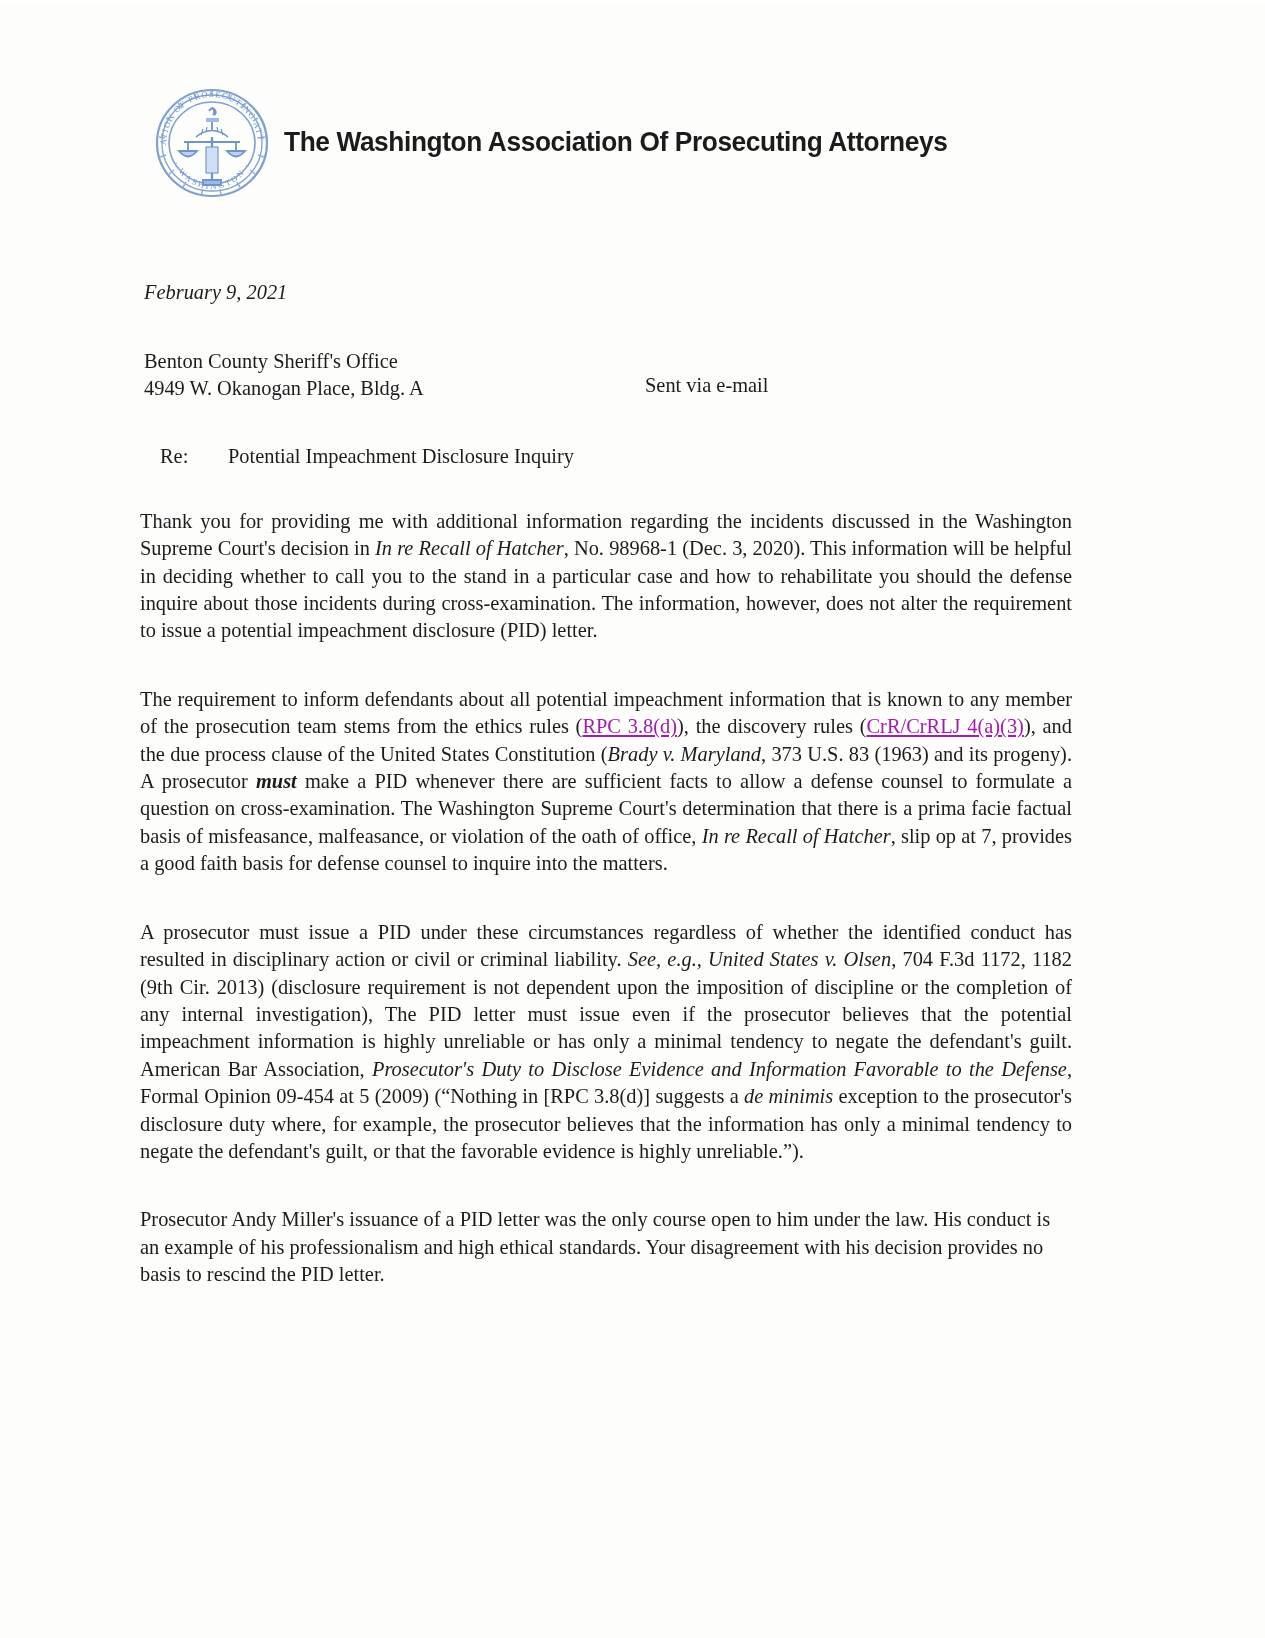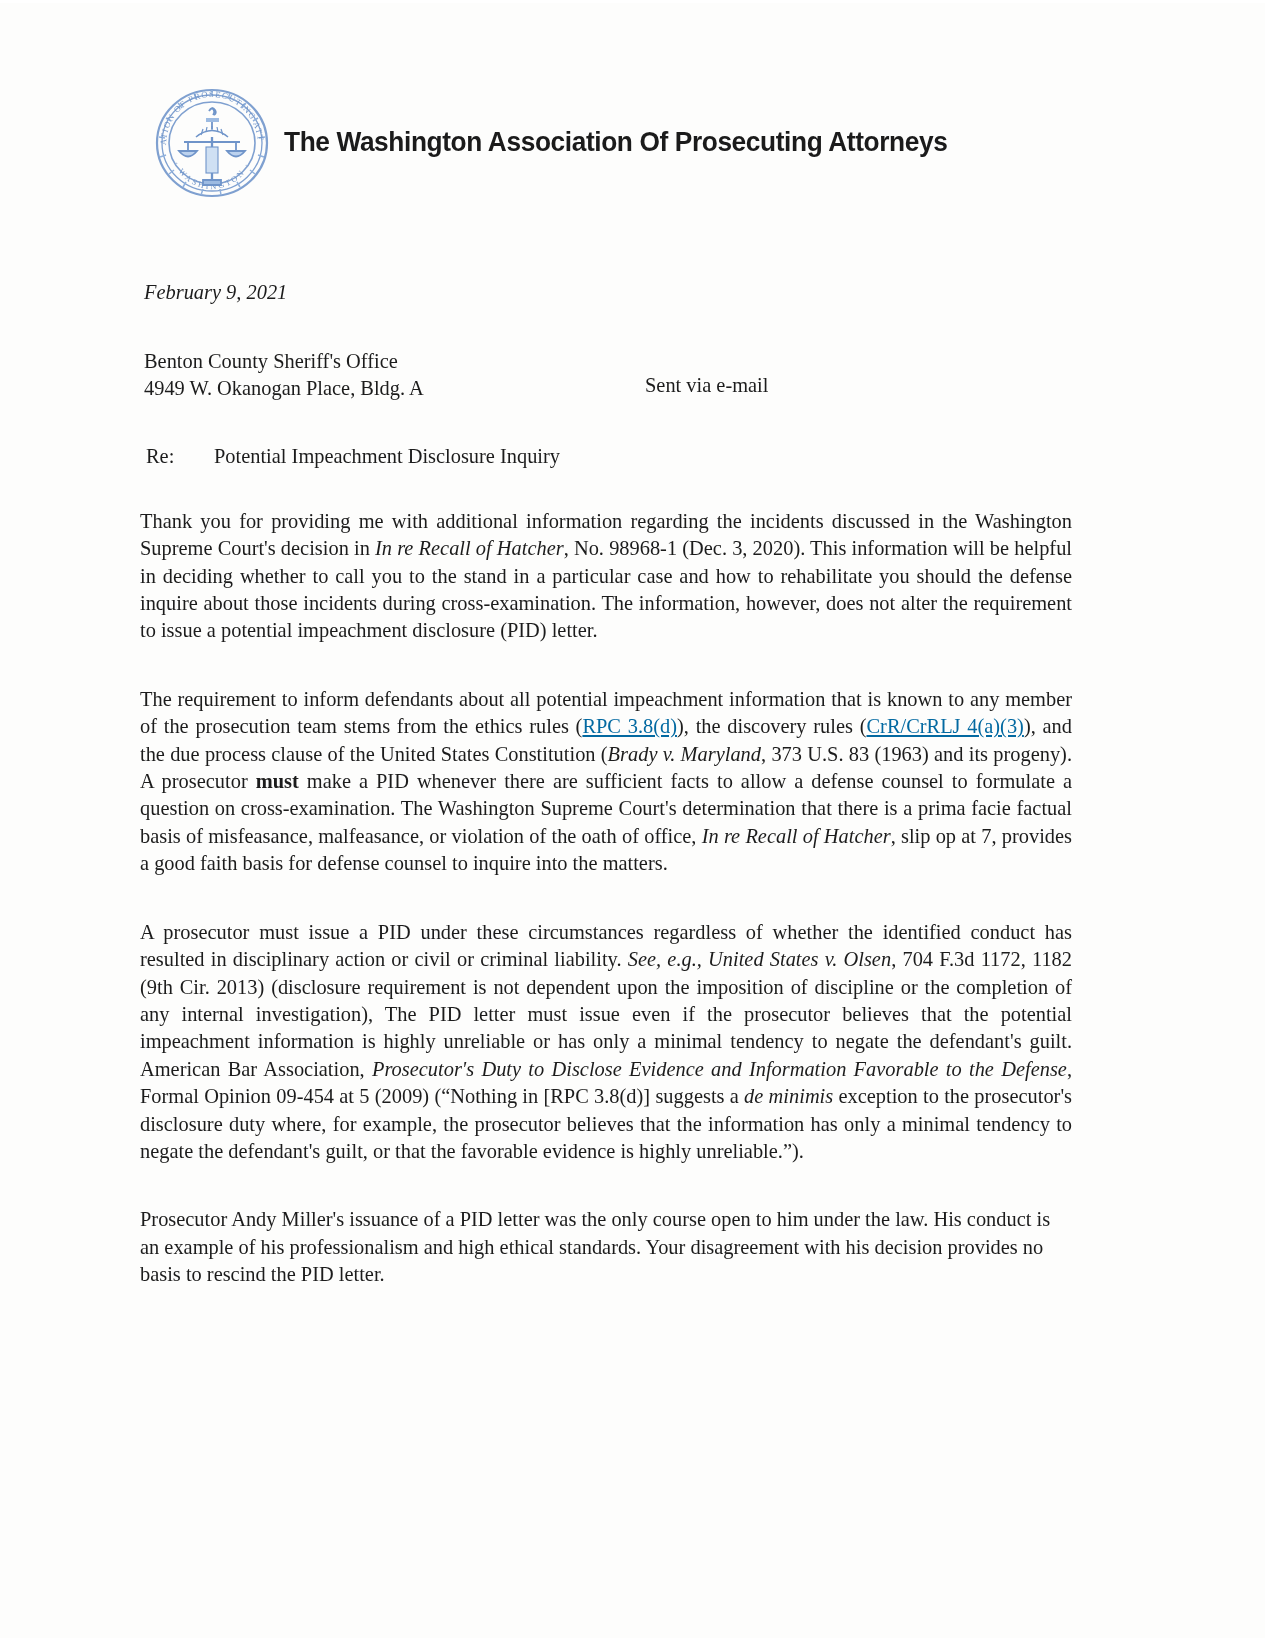--- a/index.html
+++ b/index.html
@@ -72,39 +72,39 @@
     margin: 0 0 0 4px;
     line-height: 27px;
   }
   .sent-via {
     position: absolute;
     left: 505px;
     top: 27px;
   }
 
   .re-line {
-    margin: 44px 0 0 6px;
+    margin: 44px 0 0 20px;
     display: flex;
   }
   .re-label { width: 68px; flex: 0 0 68px; }
 
   .salutation { margin: 43px 0 0 4px; }
 
   p.body-par {
     margin: 41px 0 0 0;
     text-align: justify;
     line-height: 27.4px;
     text-indent: 0;
   }
   p.body-par.ragged { text-align: left; }
 
   .italic { font-style: italic; margin-top: 16px; }
-  .bolditalic { font-weight: bold; }
+  .bolditalic { font-style: italic; font-weight: bold; }
   .link {
-    color: #0369a1;
+    color: #a21caf;
     text-decoration: underline;
   }
 
   
   .scan-edge-top {
     position: absolute;
     left: 0; top: 0; right: 0; height: 3px;
     background: #ffffff;
   }
 </style>

